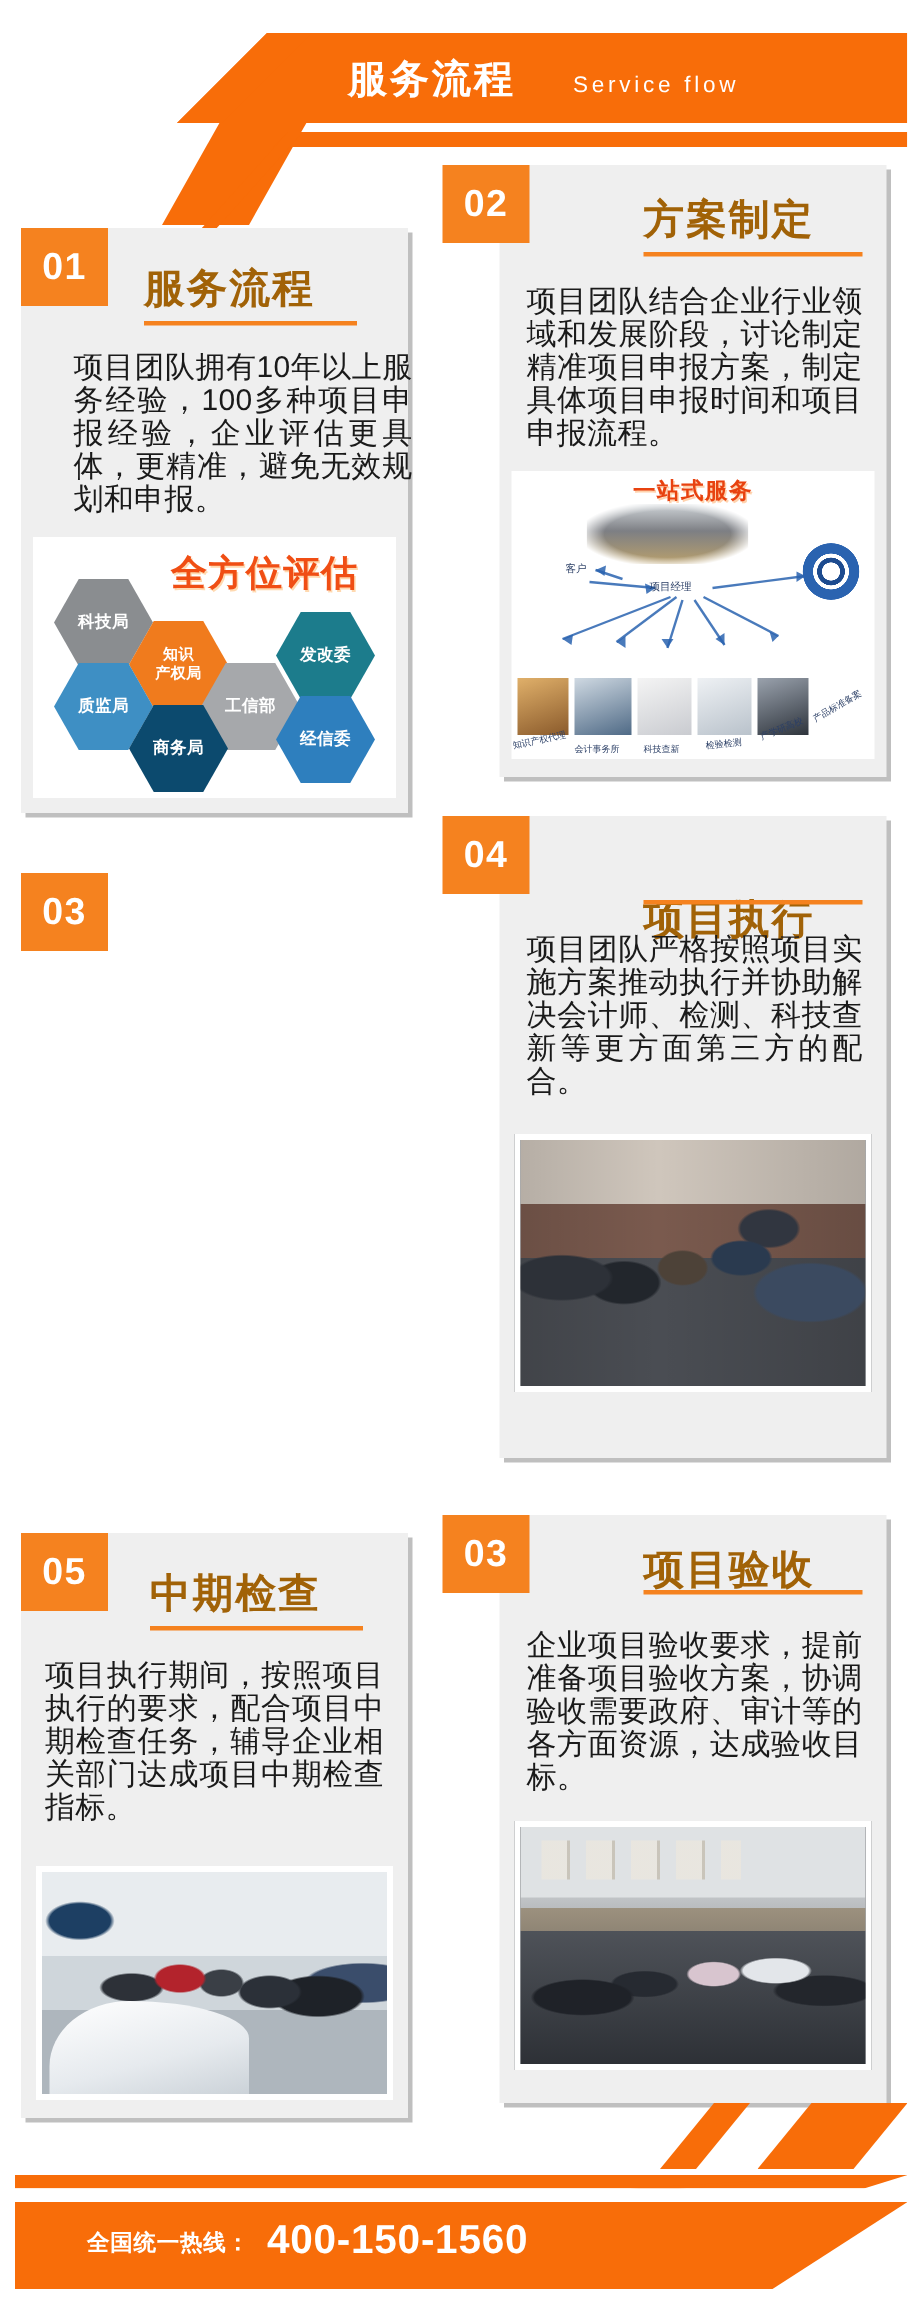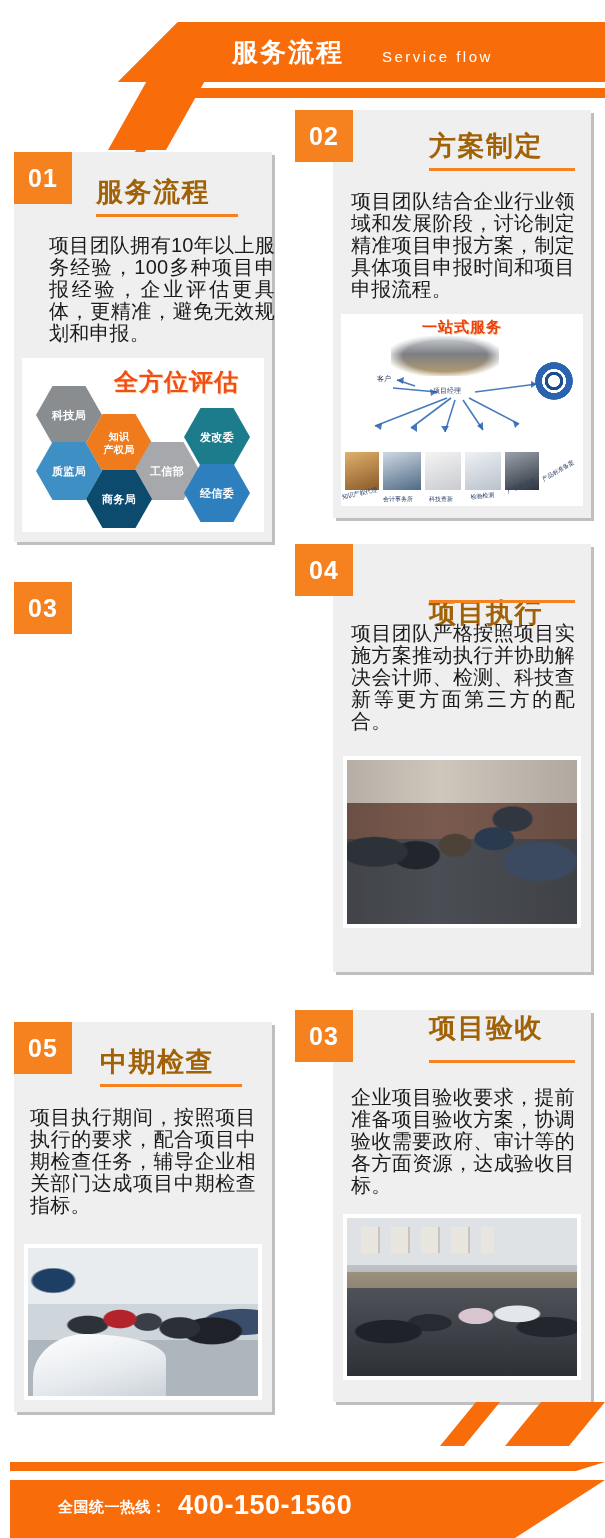--- a/index.html
+++ b/index.html
@@ -183,21 +183,21 @@
     position:absolute;bottom:2px;font-size:6px;color:#2b3f66;
     white-space:nowrap;transform-origin:left bottom;
   }
   .svc-seal{
     position:absolute;right:10px;top:48px;width:38px;height:38px;border-radius:50%;
     background:radial-gradient(circle at 50% 50%, #ffffff 0 22%, #1d4b8f 23% 34%, #ffffff 35% 44%, #2a63b0 45% 70%, #ffffff 71% 78%, #1d4b8f 79% 100%);
   }
   .svc-arrows{position:absolute;left:0;top:0;width:100%;height:100%;}
 
   
-  .footer{position:absolute;left:0;bottom:0;width:605px;height:76px;}
+  .footer{position:absolute;left:0;bottom:0;width:605px;height:88px;}
   .ftr-stripe{
     position:absolute;left:10px;top:0px;width:595px;height:9px;
     background:#F86D09;
     clip-path:polygon(0 0, 595px 0, 566px 9px, 0 9px);
   }
   .ftr-band{
     position:absolute;left:10px;top:18px;width:595px;height:58px;
     background:#F86D09;
     clip-path:polygon(0 0, 595px 0, 505px 58px, 0 58px);
   }
@@ -324,21 +324,21 @@
   <div class="card" style="left:14px;top:1022px;width:258px;height:390px;">
     <div class="card-title" style="left:86px;top:22px;">中期检查</div>
     <div class="card-underline" style="left:86px;top:62px;width:142px;"></div>
     <div class="card-body" style="left:16px;top:84px;width:226px;">项目执行期间，按照项目执行的要求，配合项目中期检查任务，辅导企业相关部门达成项目中期检查指标。</div>
     <div class="photo framed" style="left:10px;top:222px;width:238px;height:156px;">
       <div class="ph-lobby"></div>
     </div>
   </div>
 
   <div class="card" style="left:333px;top:1010px;width:258px;height:392px;">
-    <div class="card-title" style="left:96px;top:0;">项目验收</div>
+    <div class="card-title" style="left:96px;top:18px;">项目验收</div>
     <div class="card-underline" style="left:96px;top:50px;width:146px;"></div>
     <div class="card-body" style="left:18px;top:76px;width:224px;">企业项目验收要求，提前准备项目验收方案，协调验收需要政府、审计等的各方面资源，达成验收目标。</div>
     <div class="photo framed" style="left:10px;top:204px;width:238px;height:166px;">
       <div class="ph-boardroom"></div>
     </div>
   </div>
 
   <div class="badge" style="left:14px;top:152px;">01</div>
   <div class="badge" style="left:295px;top:110px;">02</div>
   <div class="badge" style="left:14px;top:582px;">03</div>

